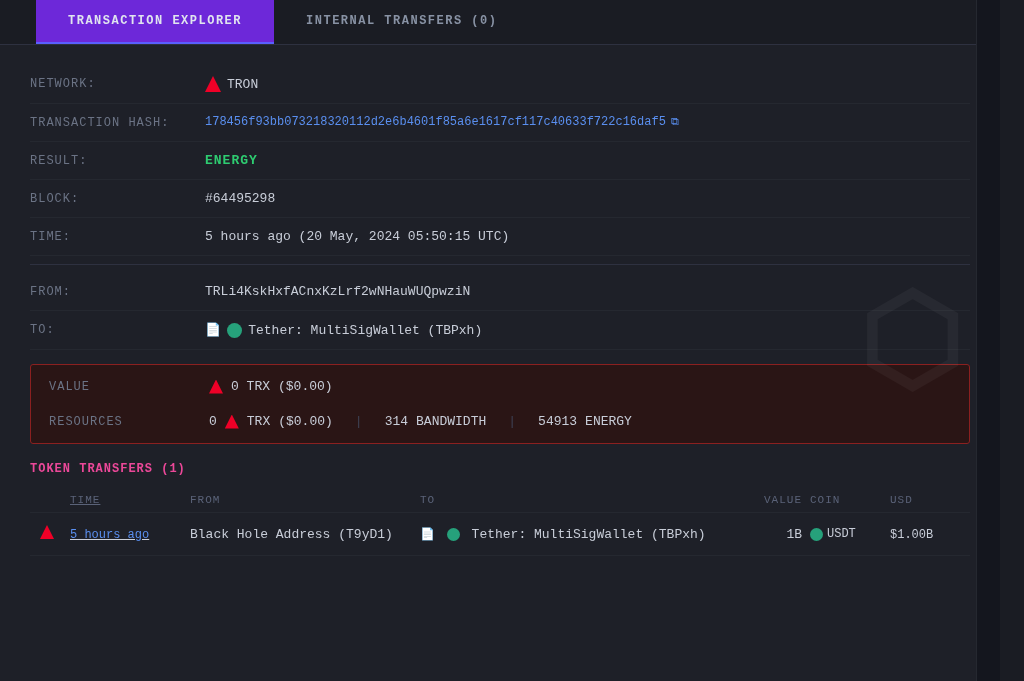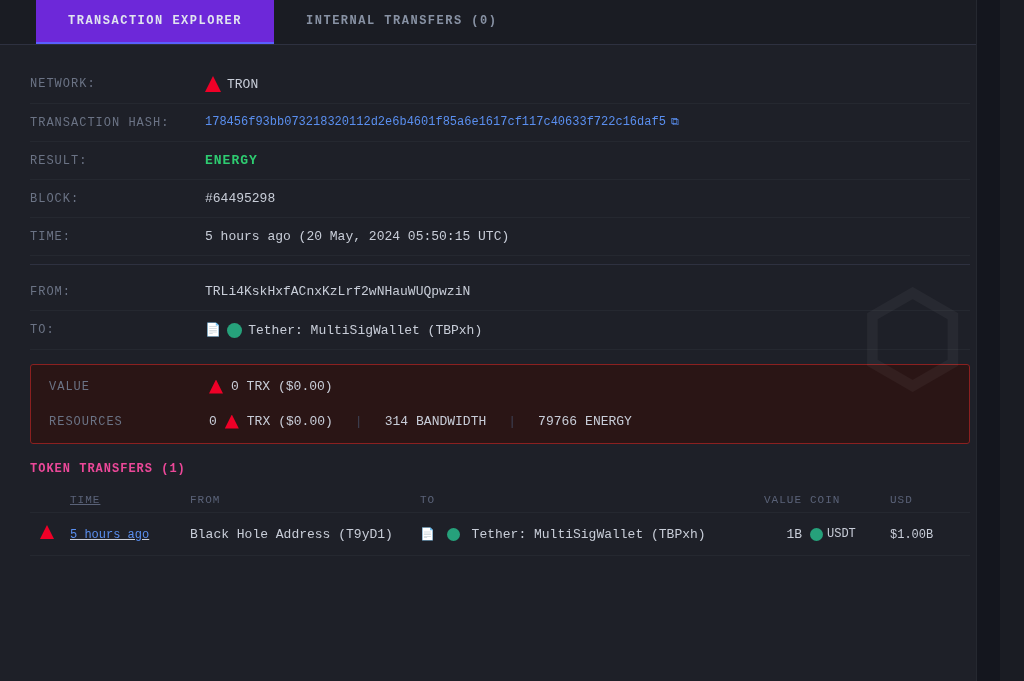--- a/index.html
+++ b/index.html
@@ -347,21 +347,21 @@
         <div class="highlighted-label">RESOURCES</div>
         <div class="highlighted-value">
           <span>0</span>
           <span class="tron-icon-sm"></span>
           <span>TRX</span>
           <span>($0.00)</span>
           <span class="pipe-divider">|</span>
           <span>314</span>
           <span>BANDWIDTH</span>
           <span class="pipe-divider">|</span>
-          <span>79766</span>
+          <span>54913</span>
           <span>ENERGY</span>
         </div>
       </div>
     </div>
 
     <div class="token-transfers-title">TOKEN TRANSFERS (1)</div>
 
     <div class="token-table">
 
       <div class="token-table-header">

